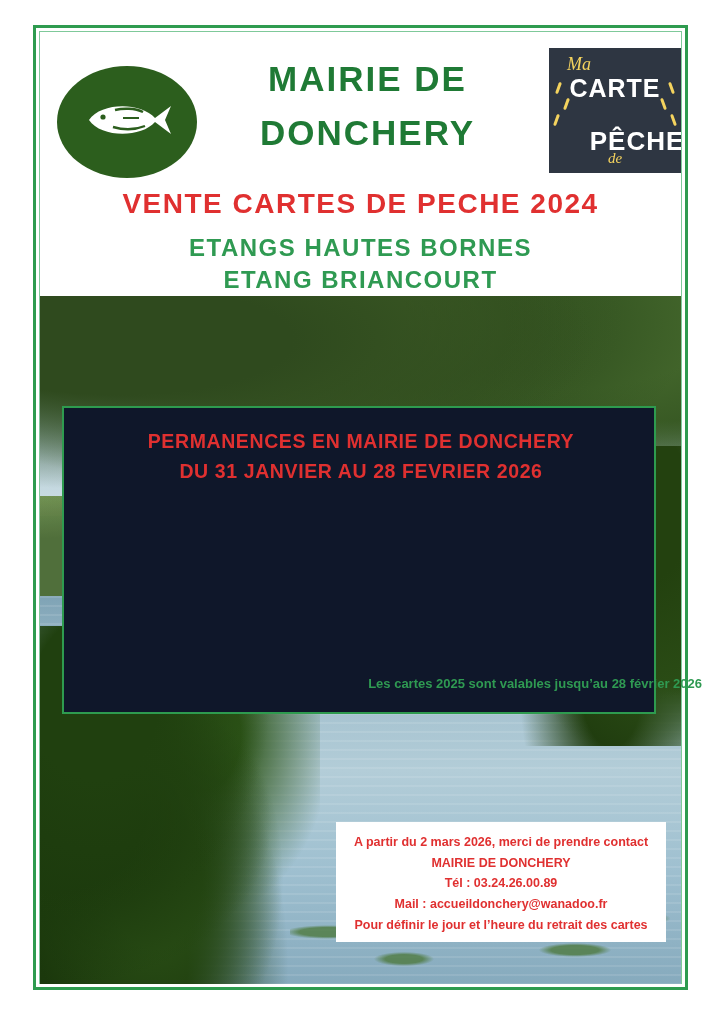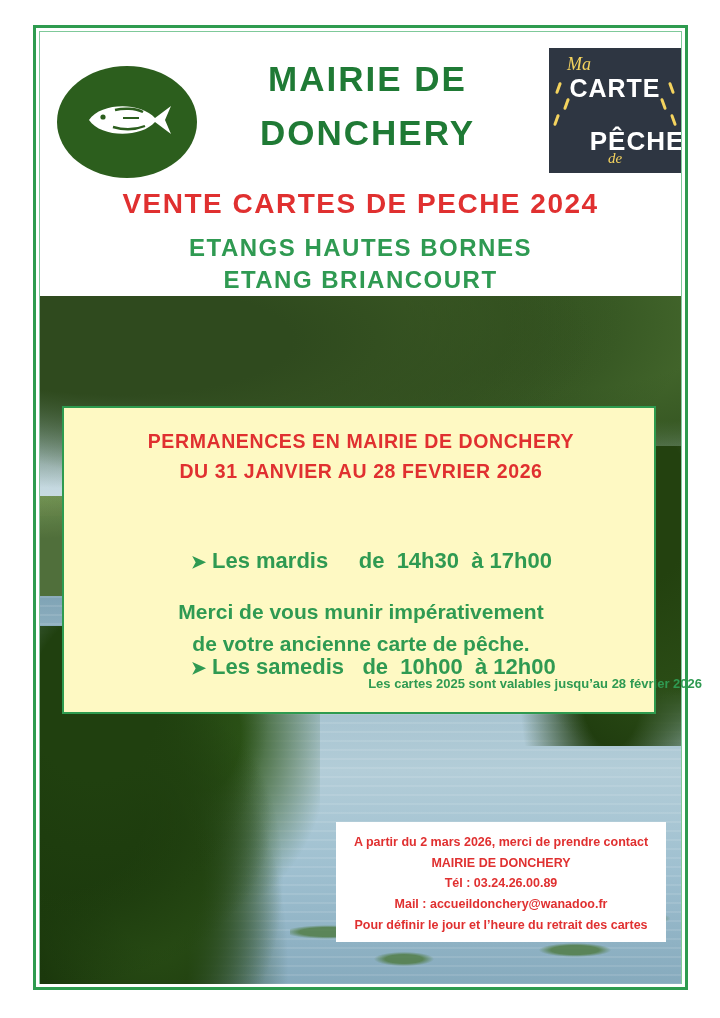--- a/index.html
+++ b/index.html
@@ -258,21 +258,21 @@
     opacity: 0.8;
   }
 
   
   .info-panel {
     position: absolute;
     left: 62px;
     top: 406px;
     width: 594px;
     height: 308px;
-    background: #fef9c3;
+    background: #0f172a;
     border: 2px solid #2e9b4f;
     box-sizing: border-box;
   }
   .ip-title {
     position: absolute;
     left: 0;
     top: 18px;
     width: 594px;
     text-align: center;
     color: #e03030;
@@ -396,33 +396,21 @@
     <div class="left-foliage"></div>
     <div class="right-foliage"></div>
   </div>
 
   <div class="info-panel">
     <div class="ip-title">
       <div>PERMANENCES   EN  MAIRIE  DE  DONCHERY</div>
       <div>DU  31 JANVIER AU 28 FEVRIER 2026</div>
     </div>
 
-    <div class="ip-list">
-      <span class="row">
-        <span class="arrow">➤</span><span>Les mardis     de  14h30  à 17h00</span>
-      </span>
-      <span class="row">
-        <span class="arrow">➤</span><span>Les samedis   de  10h00  à 12h00</span>
-      </span>
-    </div>
-
-    <div class="ip-note">
-      <div>Merci de vous munir impérativement</div>
-      <div>de votre ancienne  carte de pêche.</div>
-    </div>
+
 
     <div class="ip-foot">Les cartes 2025 sont valables jusqu’au 28 février 2026</div>
   </div>
 
   <div class="contact-panel">
     <div>A partir du 2 mars 2026, merci de  prendre contact</div>
     <div>MAIRIE DE DONCHERY</div>
     <div>Tél : 03.24.26.00.89</div>
     <div>Mail :  accueildonchery@wanadoo.fr</div>
     <div>Pour définir le jour et l’heure du retrait des cartes</div>

